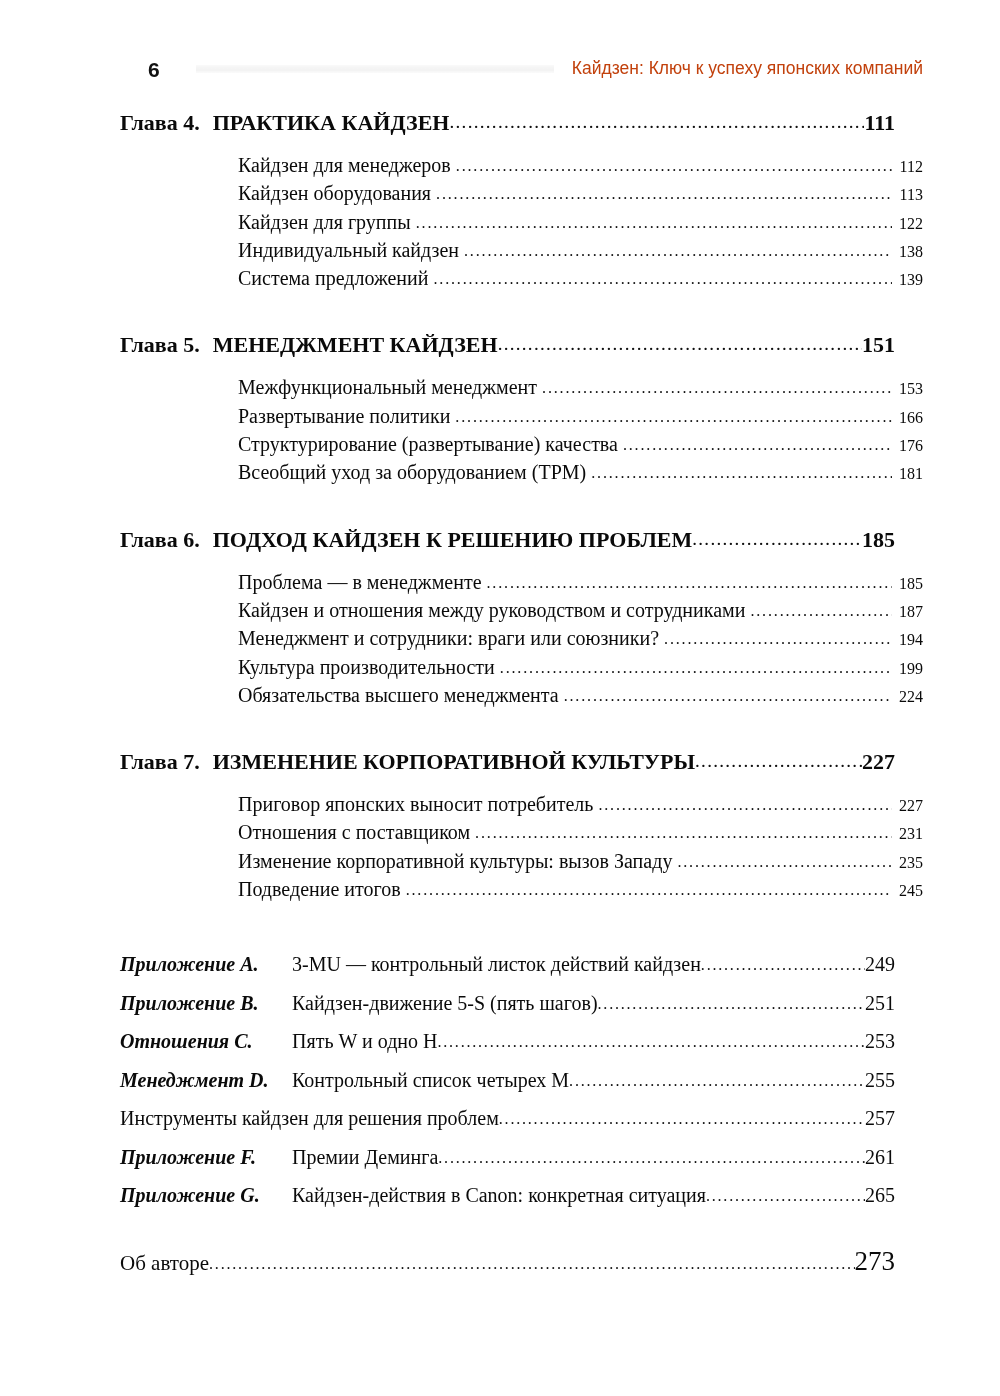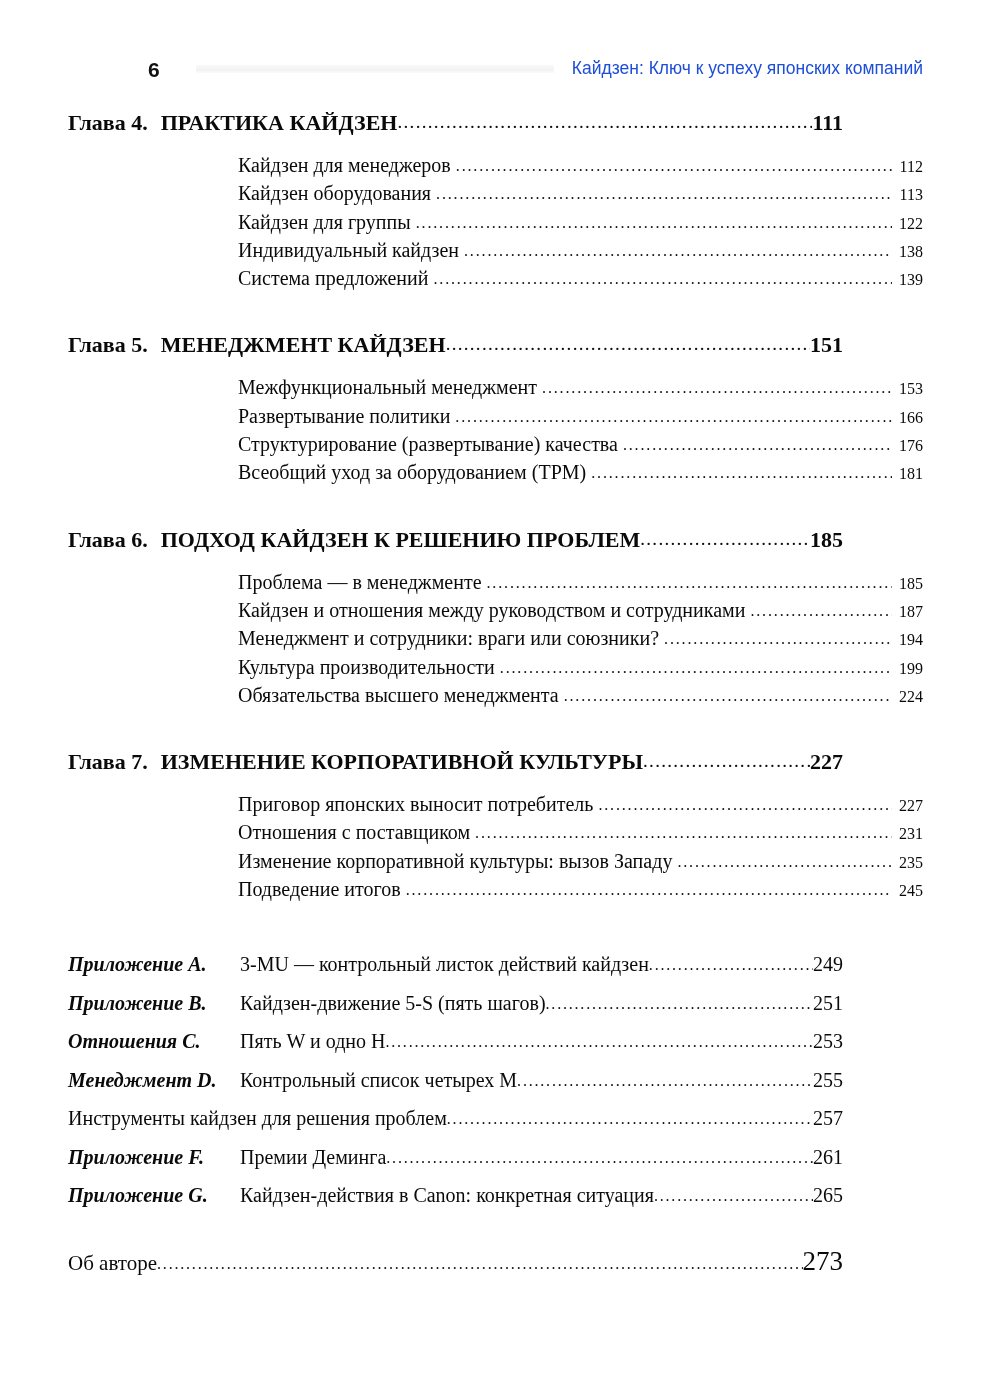--- a/index.html
+++ b/index.html
@@ -59,21 +59,21 @@
         rgba(0,0,0,0.085) 5px,
         rgba(0,0,0,0.02) 6px,
         rgba(0,0,0,0.05) 7px,
         rgba(255,255,255,0) 8px);
     opacity: 0.9;
   }
   .head-title {
     font-family: "Liberation Sans", "DejaVu Sans", sans-serif;
     font-size: 17.5px;
     line-height: 1;
-    color: #1d4ed8;
+    color: #c2410c;
     white-space: nowrap;
     flex: 0 0 auto;
     margin-left: auto;
   }
 
   
   .toc {
     position: absolute;
     left: 0;
     top: 108px;
@@ -86,21 +86,21 @@
   }
   .group + .group {
     margin-top: 37px;
   }
 
   
   .row {
     display: flex;
     align-items: baseline;
     width: 775px;
-    margin-left: 68px;
+    margin-left: 120px;
     box-sizing: border-box;
   }
   .row .leader {
     flex: 1 1 auto;
     overflow: hidden;
     white-space: nowrap;
     min-width: 8px;
     font-size: 17px;
     letter-spacing: 1.9px;
     color: #111;

